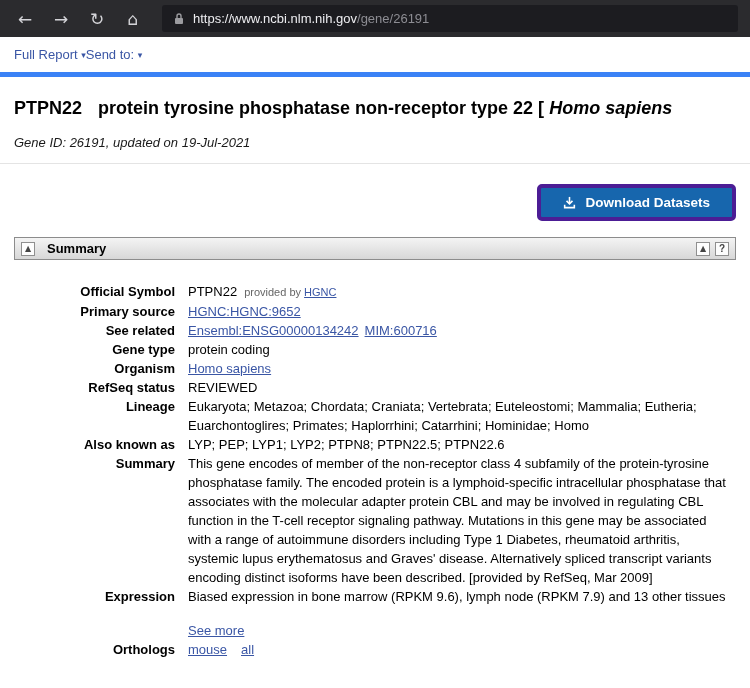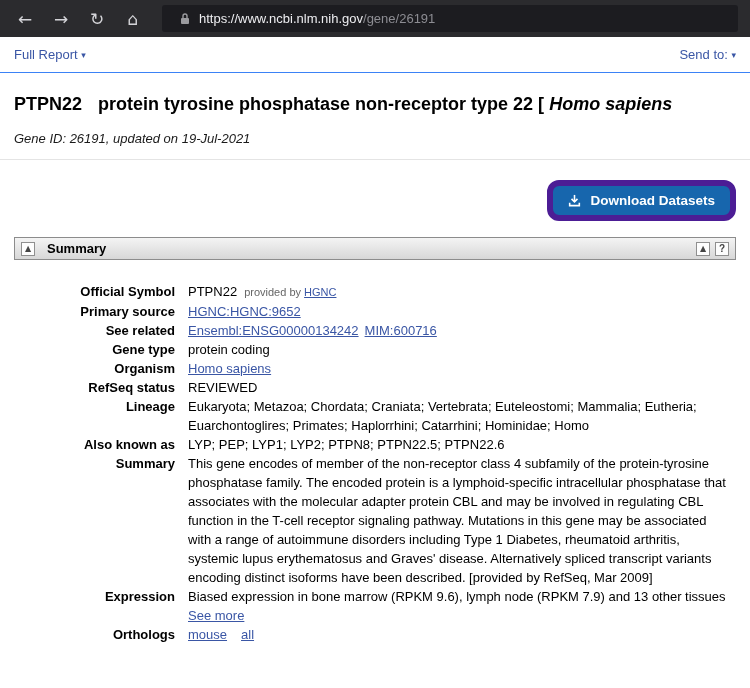--- a/index.html
+++ b/index.html
@@ -19,48 +19,48 @@
   .nav-btn {
     width: 34px; height: 28px; flex: none;
     display: flex; align-items: center; justify-content: center;
     color: #d4d4d8; font-size: 17px; border-radius: 3px; cursor: pointer;
     font-family: "DejaVu Sans", sans-serif;
   }
   .urlbar {
     flex: 1; height: 27px; margin-left: 10px;
     background: #1c1c20; border-radius: 3px;
     display: flex; align-items: center; gap: 8px;
-    padding: 0 17px; font-size: 13px; cursor: text;
+    padding: 0 11px; font-size: 13px; cursor: text;
   }
   .url-host { color: #ededf0; }
   .url-path { color: #8d8d93; }
 
   
   .topbar {
-    display: flex; justify-content: space-between; align-items: center;
-    padding: 10px 14px; border-bottom: 1px solid #3b82f6;
+    display: flex; align-items: center;
+    padding: 10px 14px; border-bottom: 5px solid #3b82f6;
   }
   .navlink { color: #3a56a5; font-size: 13px; cursor: pointer; }
   .caret { font-size: 9px; position: relative; top: -1px; font-family: "DejaVu Sans", sans-serif; }
 
   
   .title-block { padding: 18px 14px 0; }
   .t-line { font-size: 18px; font-weight: bold; line-height: 26px; }
   .sym { margin-right: 16px; }
   .species { font-style: italic; }
   .gene-meta { font-size: 13px; color: #1a1a1a; padding: 14px 14px 0; font-style: italic; }
   .divider2 { border-bottom: 1px solid #e4e4e4; margin-top: 13px; }
 
   
   .btn-row { display: flex; justify-content: flex-end; padding: 20px 14px 0; }
   .dl-btn {
     display: flex; align-items: center; gap: 9px;
-    background: #1766ad; border: 6px solid #4c1d95; border-radius: 12px;
+    background: #1766ad; border: 4px solid #4c1d95; border-radius: 5px;
     color: #fff; font-weight: bold; font-size: 13.5px;
-    padding: 7px 15px; cursor: pointer; font-family: inherit;
+    padding: 7px 22px; cursor: pointer; font-family: inherit;
   }
 
   
   .portlet { margin: 16px 14px 0; }
   .p-head {
     height: 23px; display: flex; align-items: center;
     background: linear-gradient(#f4f4f4, #d7d7d7);
     border: 1px solid #8c8c8c; padding: 0 6px;
   }
   .mini-box {
@@ -75,21 +75,21 @@
   .head-right { margin-left: auto; display: flex; gap: 5px; }
 
   
   .fields { padding-top: 22px; }
   .frow { display: flex; justify-content: flex-end; }
   .lbl {
     width: 174px; flex: none; text-align: right; padding-right: 13px;
     font-weight: bold; font-size: 13px; line-height: 19px;
   }
   .val { flex: 1; font-size: 13px; line-height: 19px; padding-right: 8px; }
-  a.link { color: #3a56a5; text-decoration: underline; cursor: pointer; }
+  a.link { color: #3a56a5; text-decoration: underline; cursor: pointer; margin-top: 15px; }
   .gap-link { margin-left: 6px; }
   .wide-gap { margin-left: 14px; }
   .provided { font-size: 11px; color: #666; margin-left: 7px; }
   .provided a { color: #3a56a5; text-decoration: underline; cursor: pointer; }
   .block-link { display: inline-block; }
 </style>
 </head>
 <body>
 
 <div class="browser">

